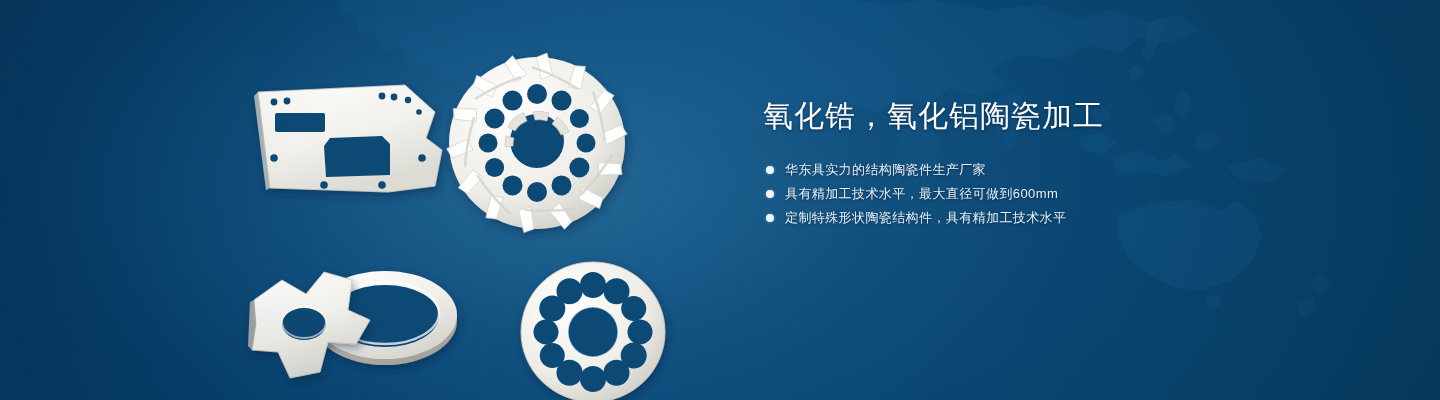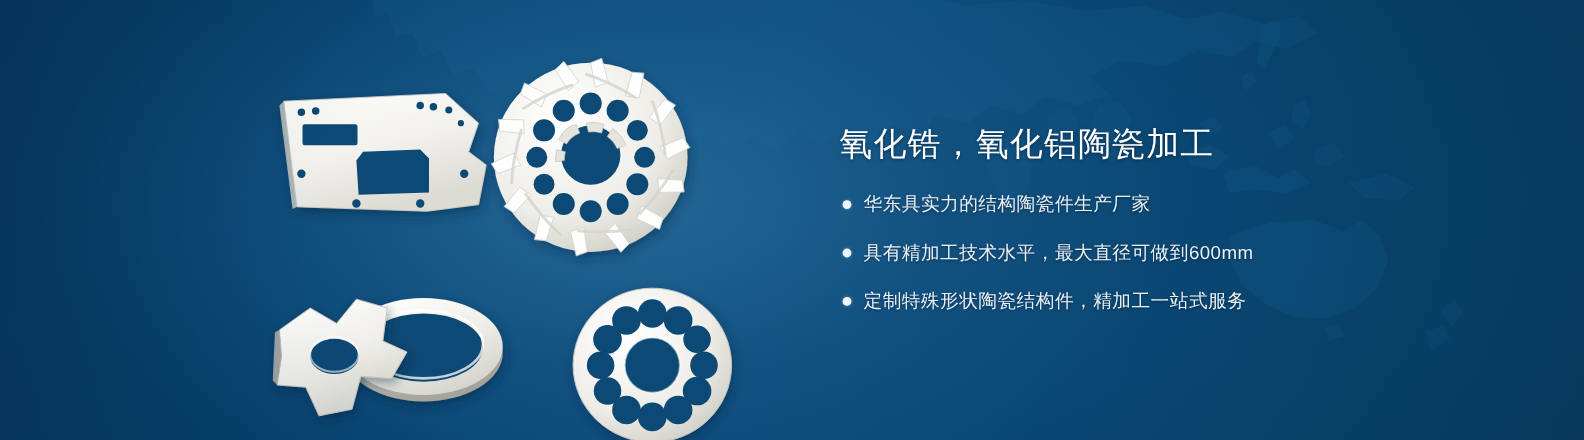--- a/index.html
+++ b/index.html
@@ -36,46 +36,45 @@
   #products {
     position:absolute;
     left:230px; top:40px;
     width:480px; height:345px;
   }
   #products svg { width:100%; height:100%; display:block; overflow:visible; }
 
   
   #text-panel {
     position:absolute;
-    left:763px; top:112px;
+    left:763px; top:96px;
     width:620px;
   }
   #headline {
     font-size:30px;
     line-height:40px;
     font-weight:400;
     color:#ffffff;
     letter-spacing:1px;
     text-shadow:0 1px 3px rgba(0,20,45,0.55);
     white-space:nowrap;
   }
   #feature-list {
     list-style:none;
     margin-top:22px;
   }
   #feature-list li {
     position:relative;
     padding-left:22px;
-    font-size:17px;
+    font-size:13px;
     line-height:24px;
     color:#eaf1f7;
     letter-spacing:0.4px;
     white-space:nowrap;
     text-shadow:0 1px 2px rgba(0,18,40,0.5);
-    margin-top:20px;
   }
   #feature-list li .bullet-dot {
     position:absolute;
     left:3px; top:8px;
     width:8px; height:8px;
     border-radius:50%;
     background:#f2f6fa;
     box-shadow:0 0 3px rgba(255,255,255,0.35);
   }
 </style>
@@ -279,18 +278,18 @@
       <li>
         <span class="bullet-dot"></span>
         <span>华东具实力的结构陶瓷件生产厂家</span>
       </li>
       <li>
         <span class="bullet-dot"></span>
         <span>具有精加工技术水平，最大直径可做到600mm</span>
       </li>
       <li>
         <span class="bullet-dot"></span>
-        <span>定制特殊形状陶瓷结构件，精加工一站式服务</span>
+        <span>定制特殊形状陶瓷结构件，具有精加工技术水平</span>
       </li>
     </ul>
   </div>
 
 </div>
 
 </body></html>

